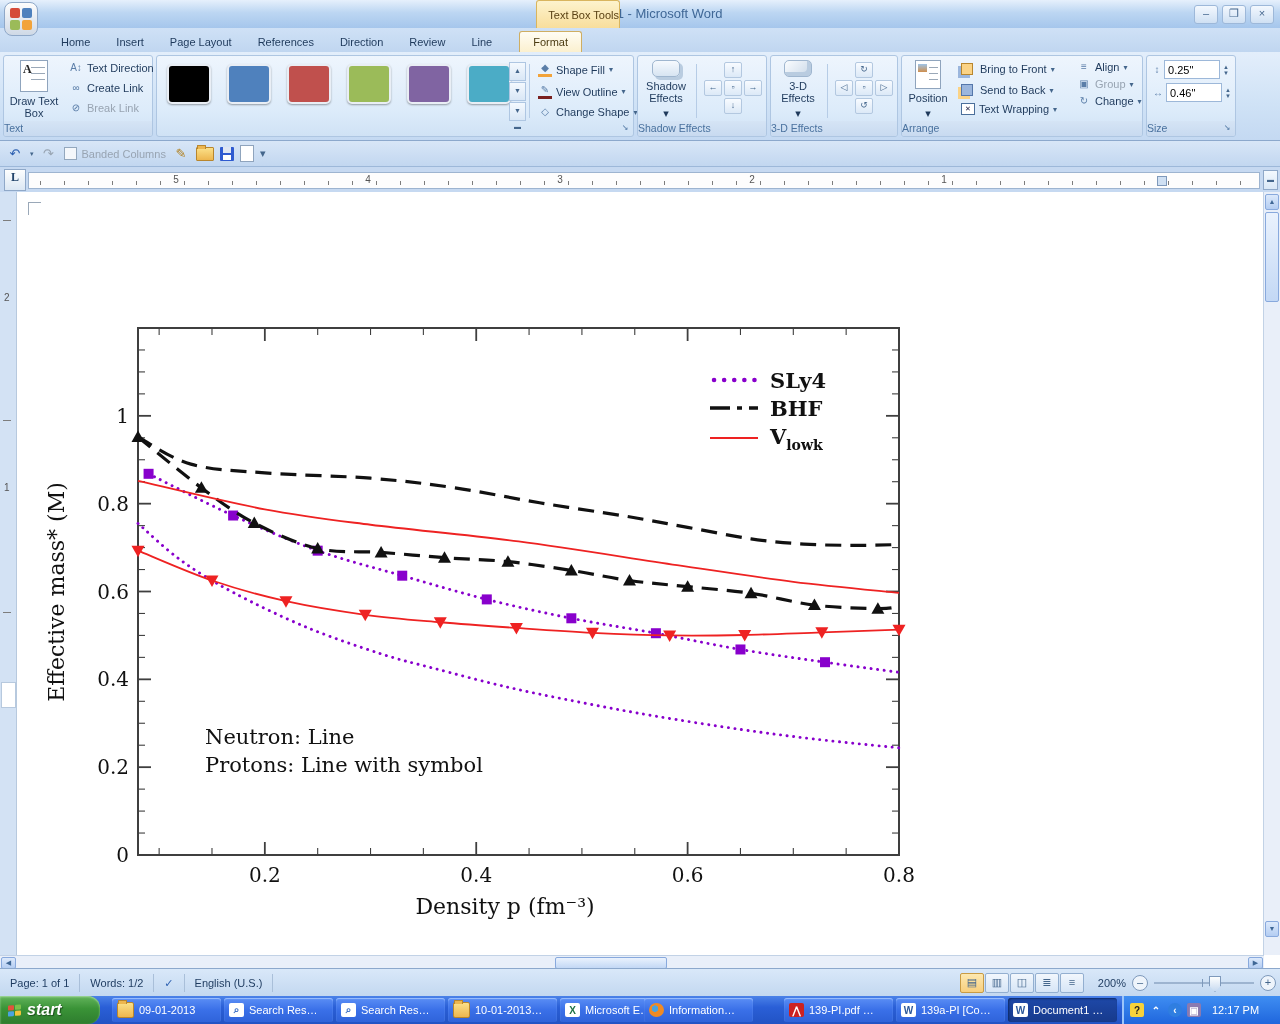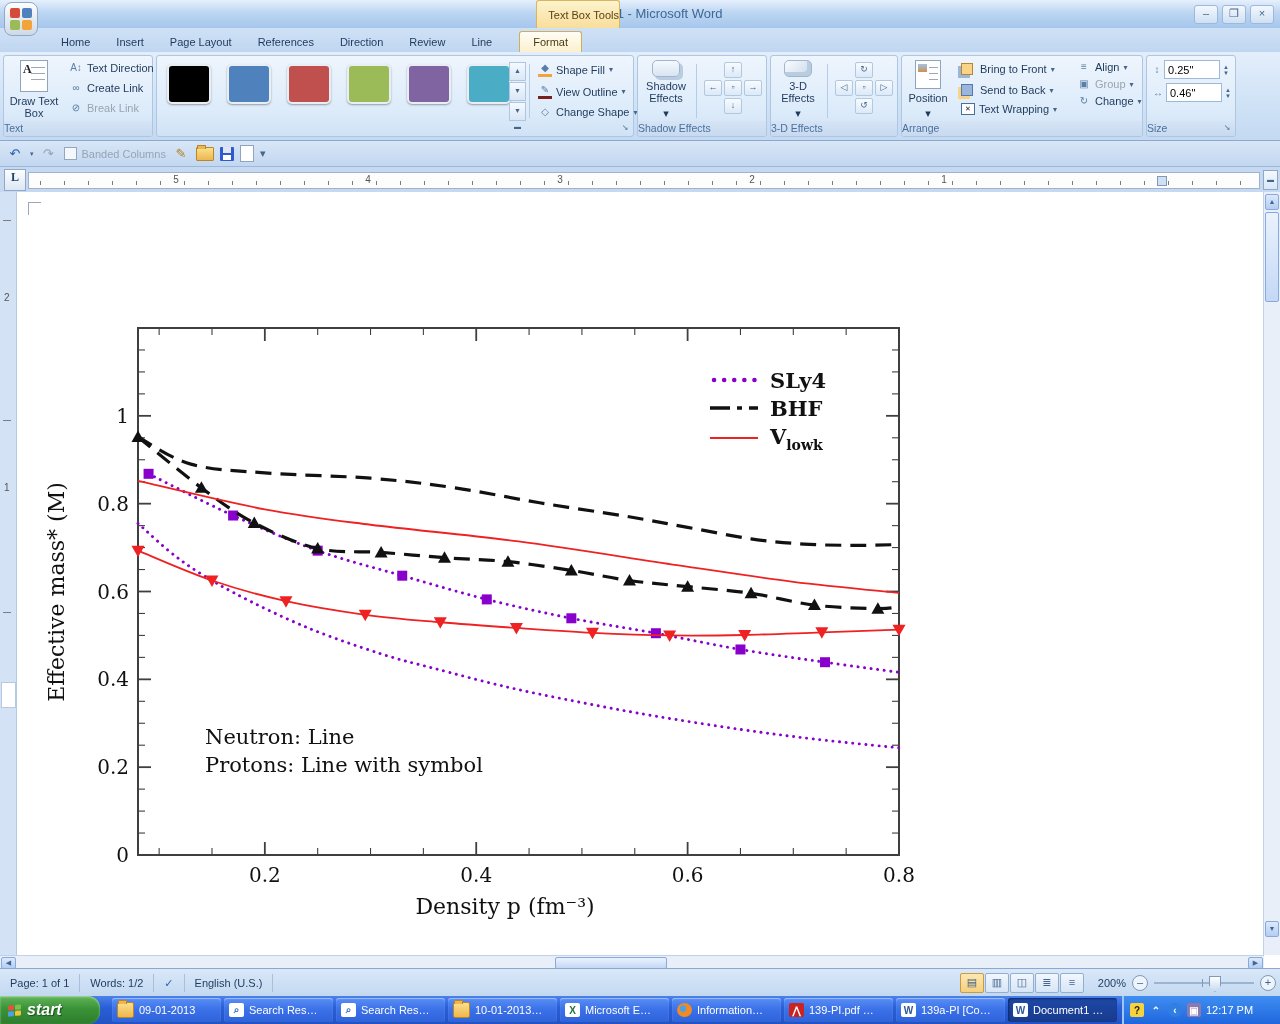--- a/index.html
+++ b/index.html
@@ -134,21 +134,21 @@
   .startbtn b{color:#fff;font:italic bold 16px "Liberation Sans",sans-serif;text-shadow:1px 1px 1px #1c4f1c;}
   .tbtn{position:absolute;top:2px;width:109px;height:24px;border-radius:3px;
     background:linear-gradient(#5a8ef5,#3a70e8 50%,#2f63da);box-shadow:inset 0 1px 1px #9cc0ff;
     display:flex;align-items:center;gap:5px;padding:0 5px;box-sizing:border-box;color:#fff;font-size:11px;
     white-space:nowrap;overflow:hidden;}
   .tbtn.active{background:linear-gradient(#1e48a8,#173a8c);box-shadow:inset 1px 1px 2px #0e2a66;}
   .ico{width:15px;height:14px;border-radius:2px;flex:none;display:flex;align-items:center;justify-content:center;
     font:bold 10px "Liberation Sans",sans-serif;}
   .tray{position:absolute;right:0;top:0;width:158px;height:28px;background:linear-gradient(#3f8ef2,#1f66dd);
     border-left:2px solid #9cc5fa;display:flex;align-items:center;gap:5px;padding-left:6px;box-sizing:border-box;}
-  .tray .clock{color:#fff;font-size:11px;margin-left:0;}
+  .tray .clock{color:#fff;font-size:11px;margin-left:6px;}
   .tico{width:14px;height:14px;display:flex;align-items:center;justify-content:center;font:bold 10px "Liberation Sans",sans-serif;border-radius:2px;}
 </style>
 </head>
 <body>
 
 <div id="screen">
 
   <div class="titlebar">
     <div class="orb">
       <i style="background:#d54b3a"></i>
@@ -597,21 +597,21 @@
       <span>Search Res…</span>
       </div>
     <div class="tbtn" style="left:448px">
       <span class="ico ffolder"></span>
       <span>10-01-2013…</span>
       </div>
     <div class="tbtn" style="left:560px">
       <span class="ico" style="background:#fff;color:#1f7244">X</span>
       <span>Microsoft E…</span>
       </div>
-    <div class="tbtn" style="left:672px">
+    <div class="tbtn" style="left:644px">
       <span class="ico" style="background:radial-gradient(circle at 40% 40%,#4aa3e0 25%,#f08a24 28%);border-radius:50%"></span>
       <span>Information…</span>
       </div>
     <div class="tbtn" style="left:784px">
       <span class="ico" style="background:#c22;color:#fff">⋀</span>
       <span>139-PI.pdf …</span>
       </div>
     <div class="tbtn" style="left:896px">
       <span class="ico" style="background:#fff;color:#2b579a">W</span>
       <span>139a-PI [Co…</span>

